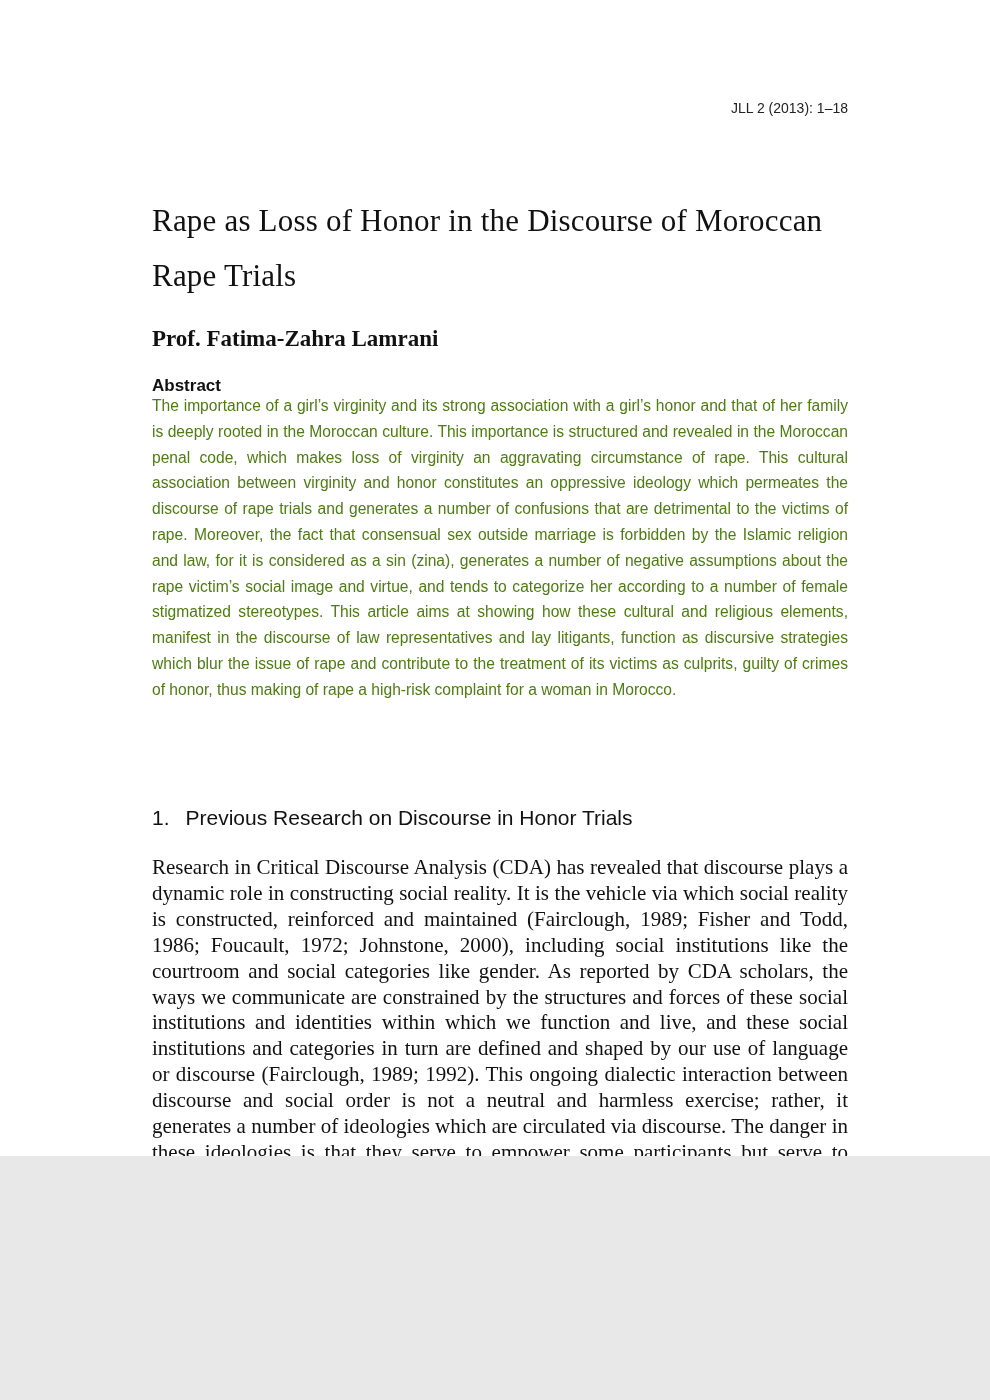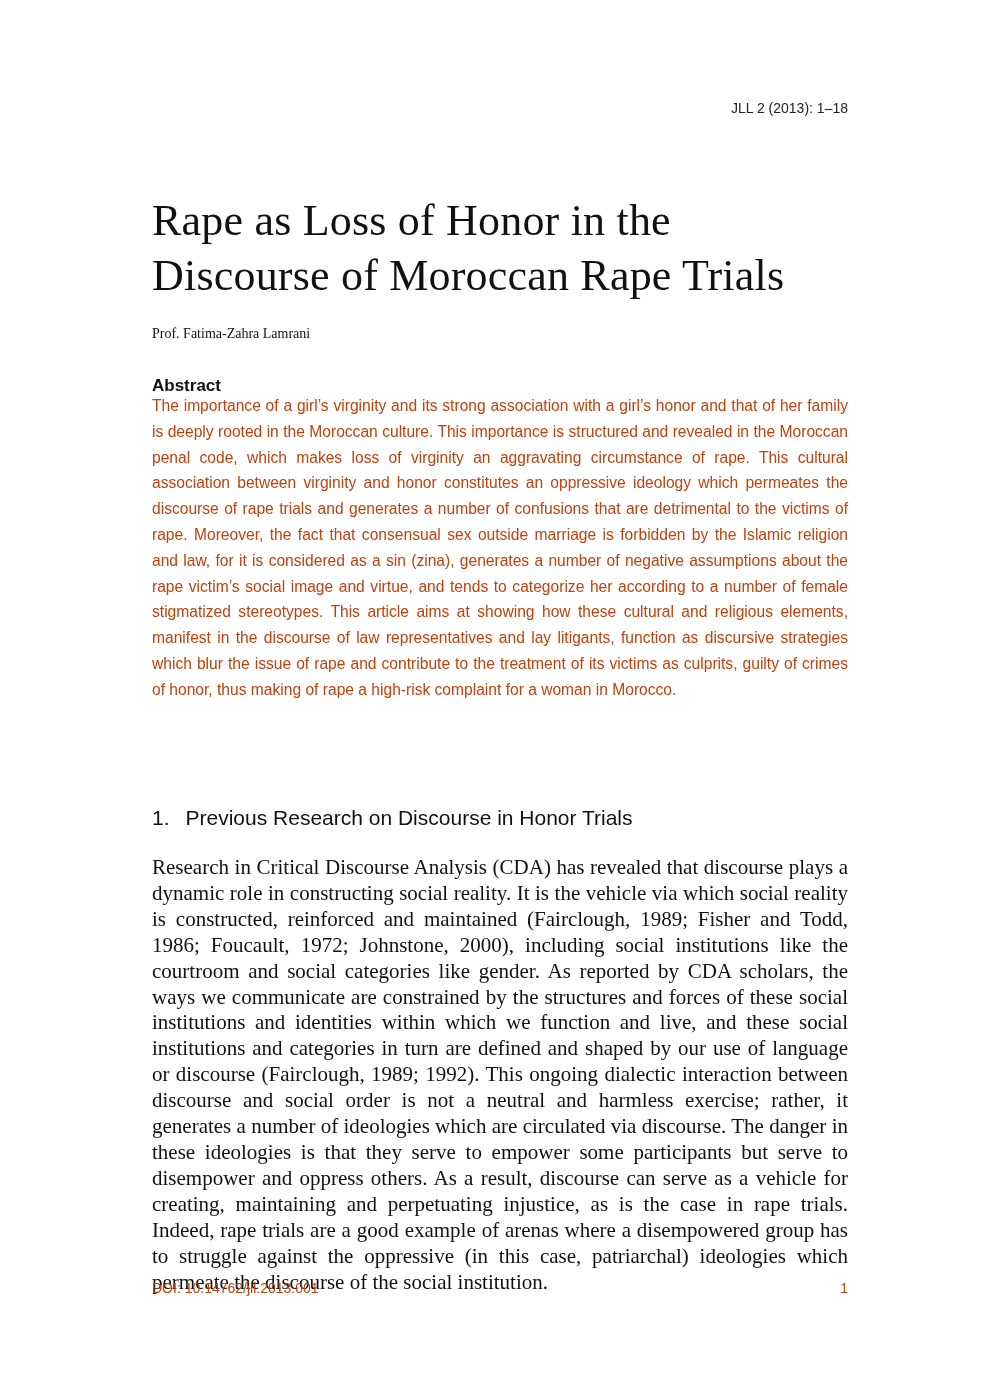--- a/index.html
+++ b/index.html
@@ -3,21 +3,21 @@
 <meta charset="utf-8">
 <style>
   html, body {
     margin: 0;
     padding: 0;
     background: #e8e8e8;
   }
   .page {
     position: relative;
     width: 990px;
-    height: 1400px;
+    height: 1156px;
     background: #ffffff;
     margin: 0 auto;
     overflow: hidden;
     color: #1a1a1a;
   }
   .content-col {
     position: absolute;
     left: 152px;
     width: 696px;
   }
@@ -25,47 +25,47 @@
     top: 100px;
     text-align: right;
     font-family: "Liberation Sans", sans-serif;
     font-size: 14px;
     color: #222222;
   }
   .article-title {
     top: 193px;
     font-family: "Liberation Serif", "DejaVu Serif", serif;
     font-weight: 400;
-    font-size: 44px;
+    font-size: 31px;
     line-height: 55px;
     color: #111111;
     letter-spacing: 0.2px;
   }
   .author-line {
     top: 326px;
     font-family: "Liberation Serif", "DejaVu Serif", serif;
-    font-weight: 400;
-    font-size: 14px;
+    font-weight: 700;
+    font-size: 23px;
     color: #111111;
   }
   .abstract-label {
     top: 364px;
     font-family: "Liberation Sans", sans-serif;
     font-weight: 700;
     font-size: 17px;
     color: #111111;
     margin-top: 12px;
   }
   .abstract-text {
     top: 393px;
     font-family: "Liberation Sans", sans-serif;
     font-size: 15.6px;
     line-height: 25.8px;
     text-align: justify;
-    color: #c2410c;
+    color: #4d7c0f;
   }
   .section-heading {
     top: 806px;
     font-family: "Liberation Sans", sans-serif;
     font-weight: 400;
     font-size: 21px;
     color: #111111;
     display: flex;
   }
   .section-number {

